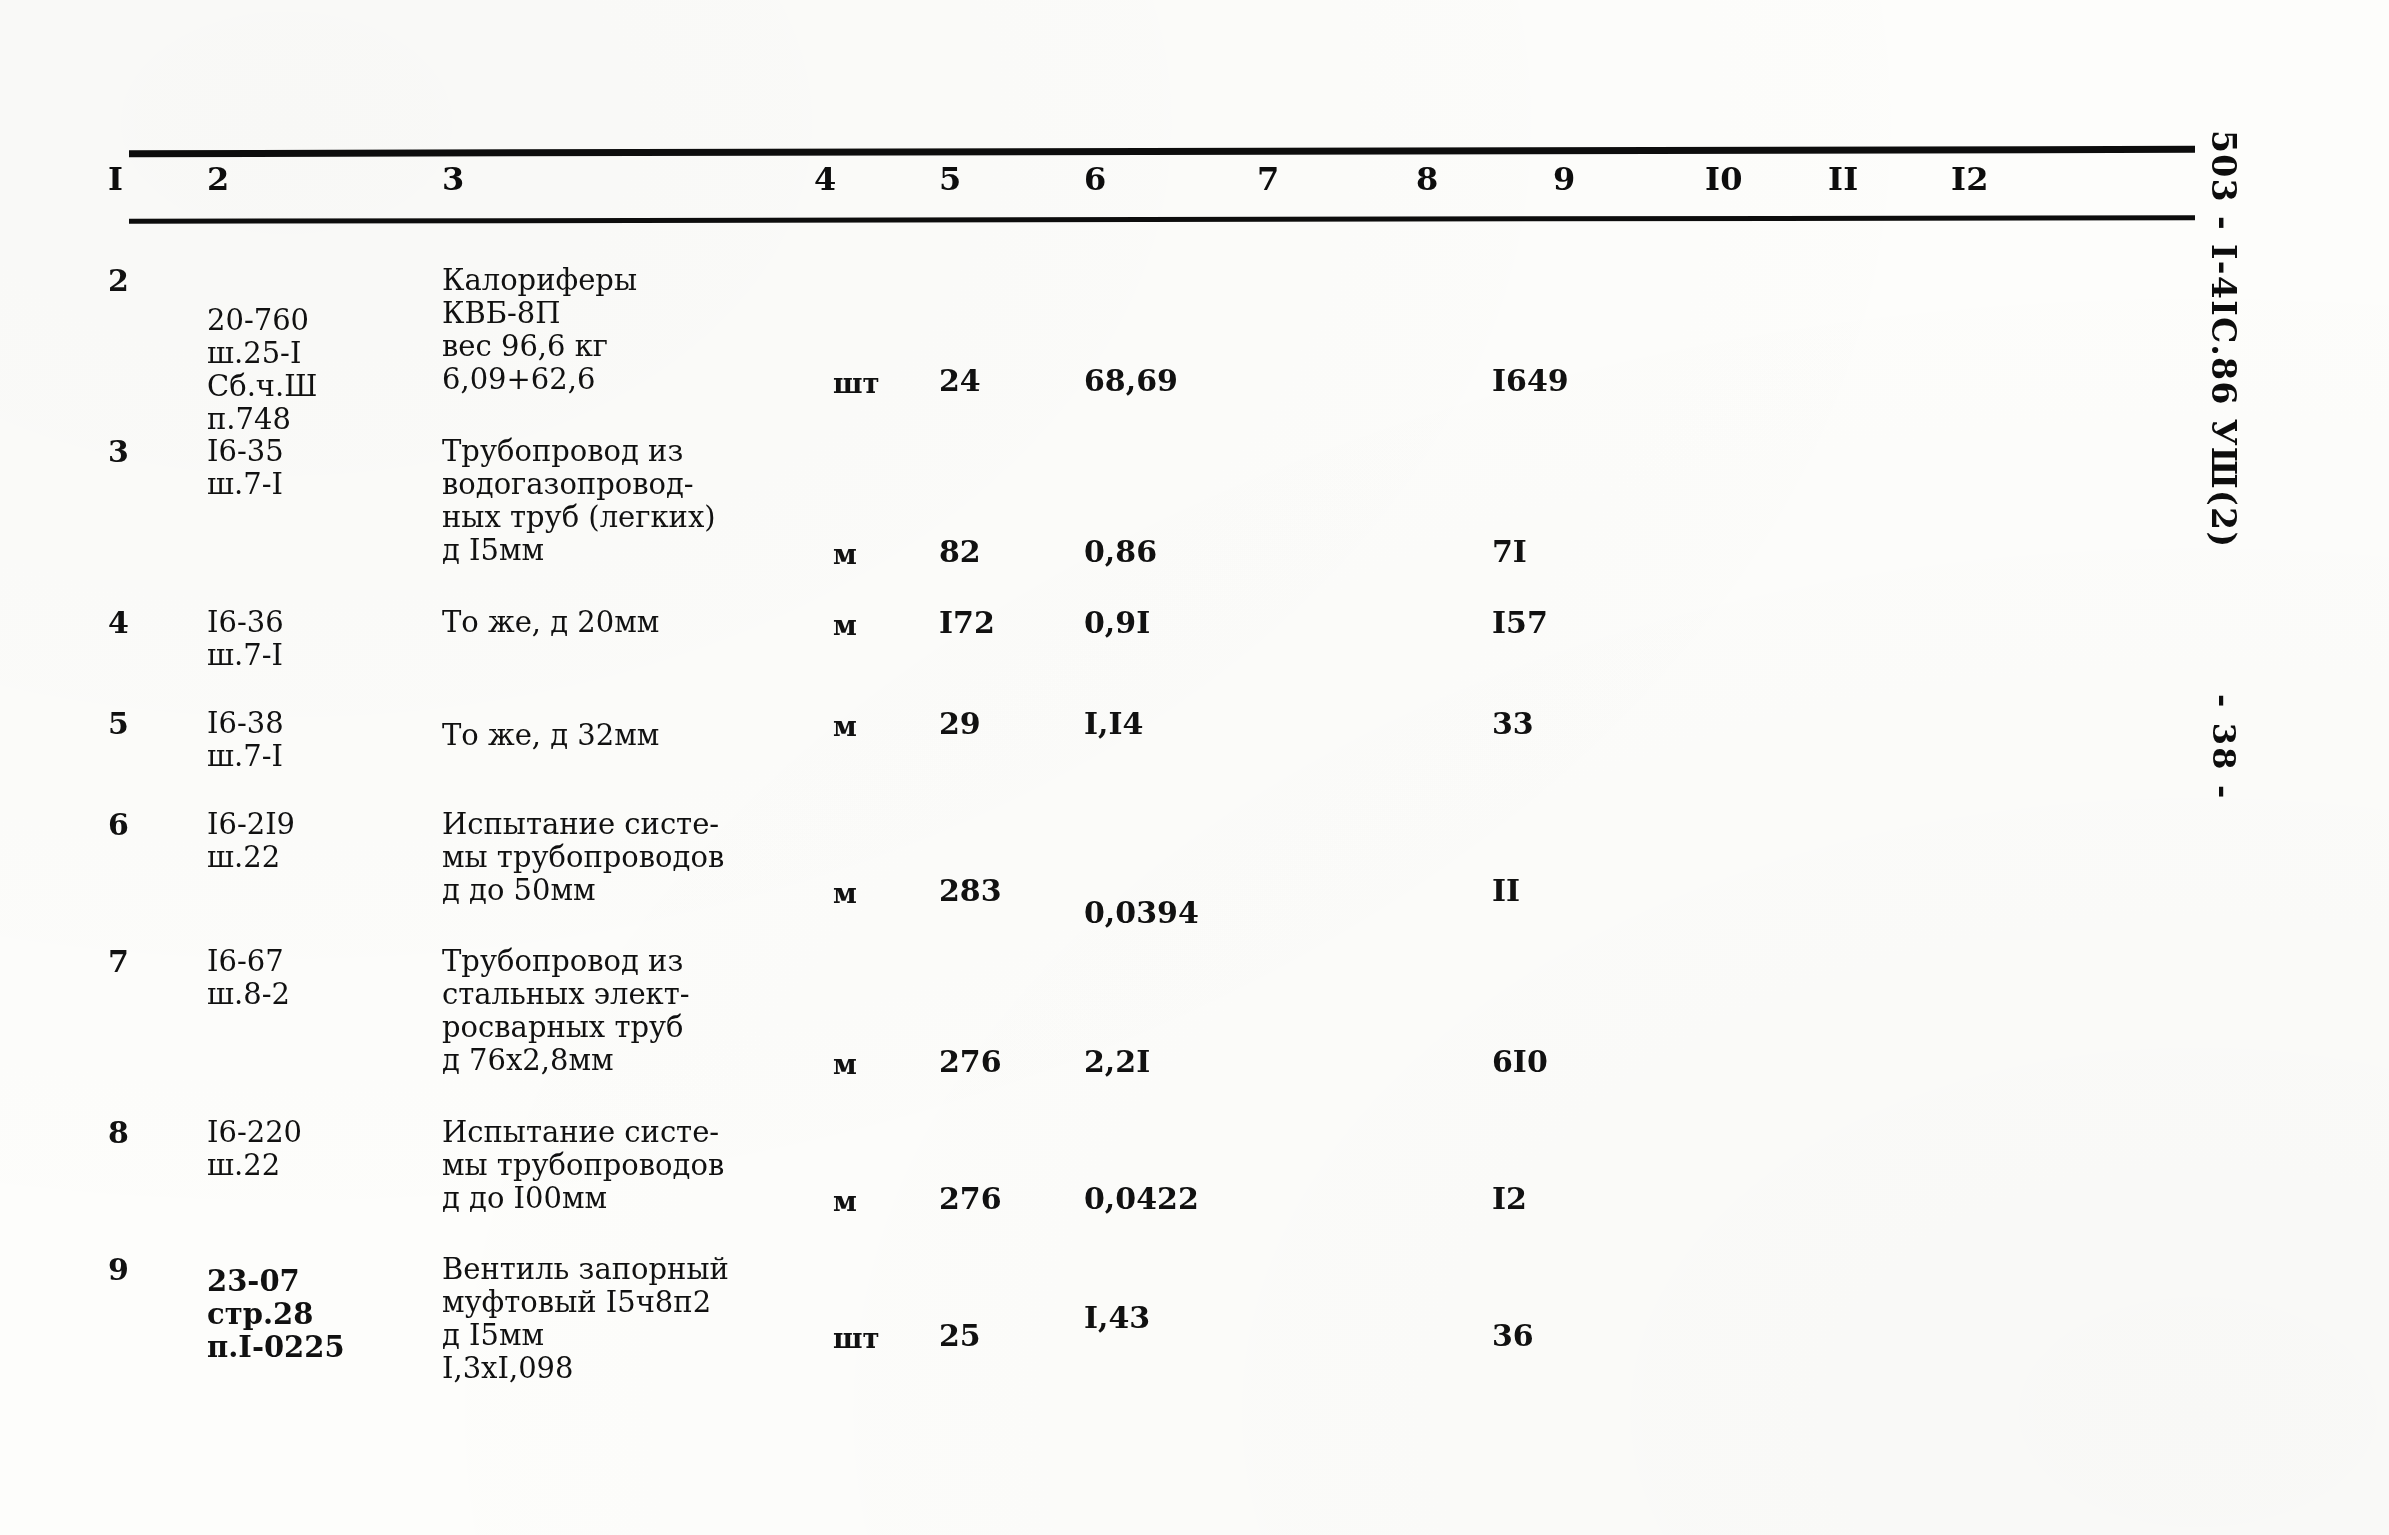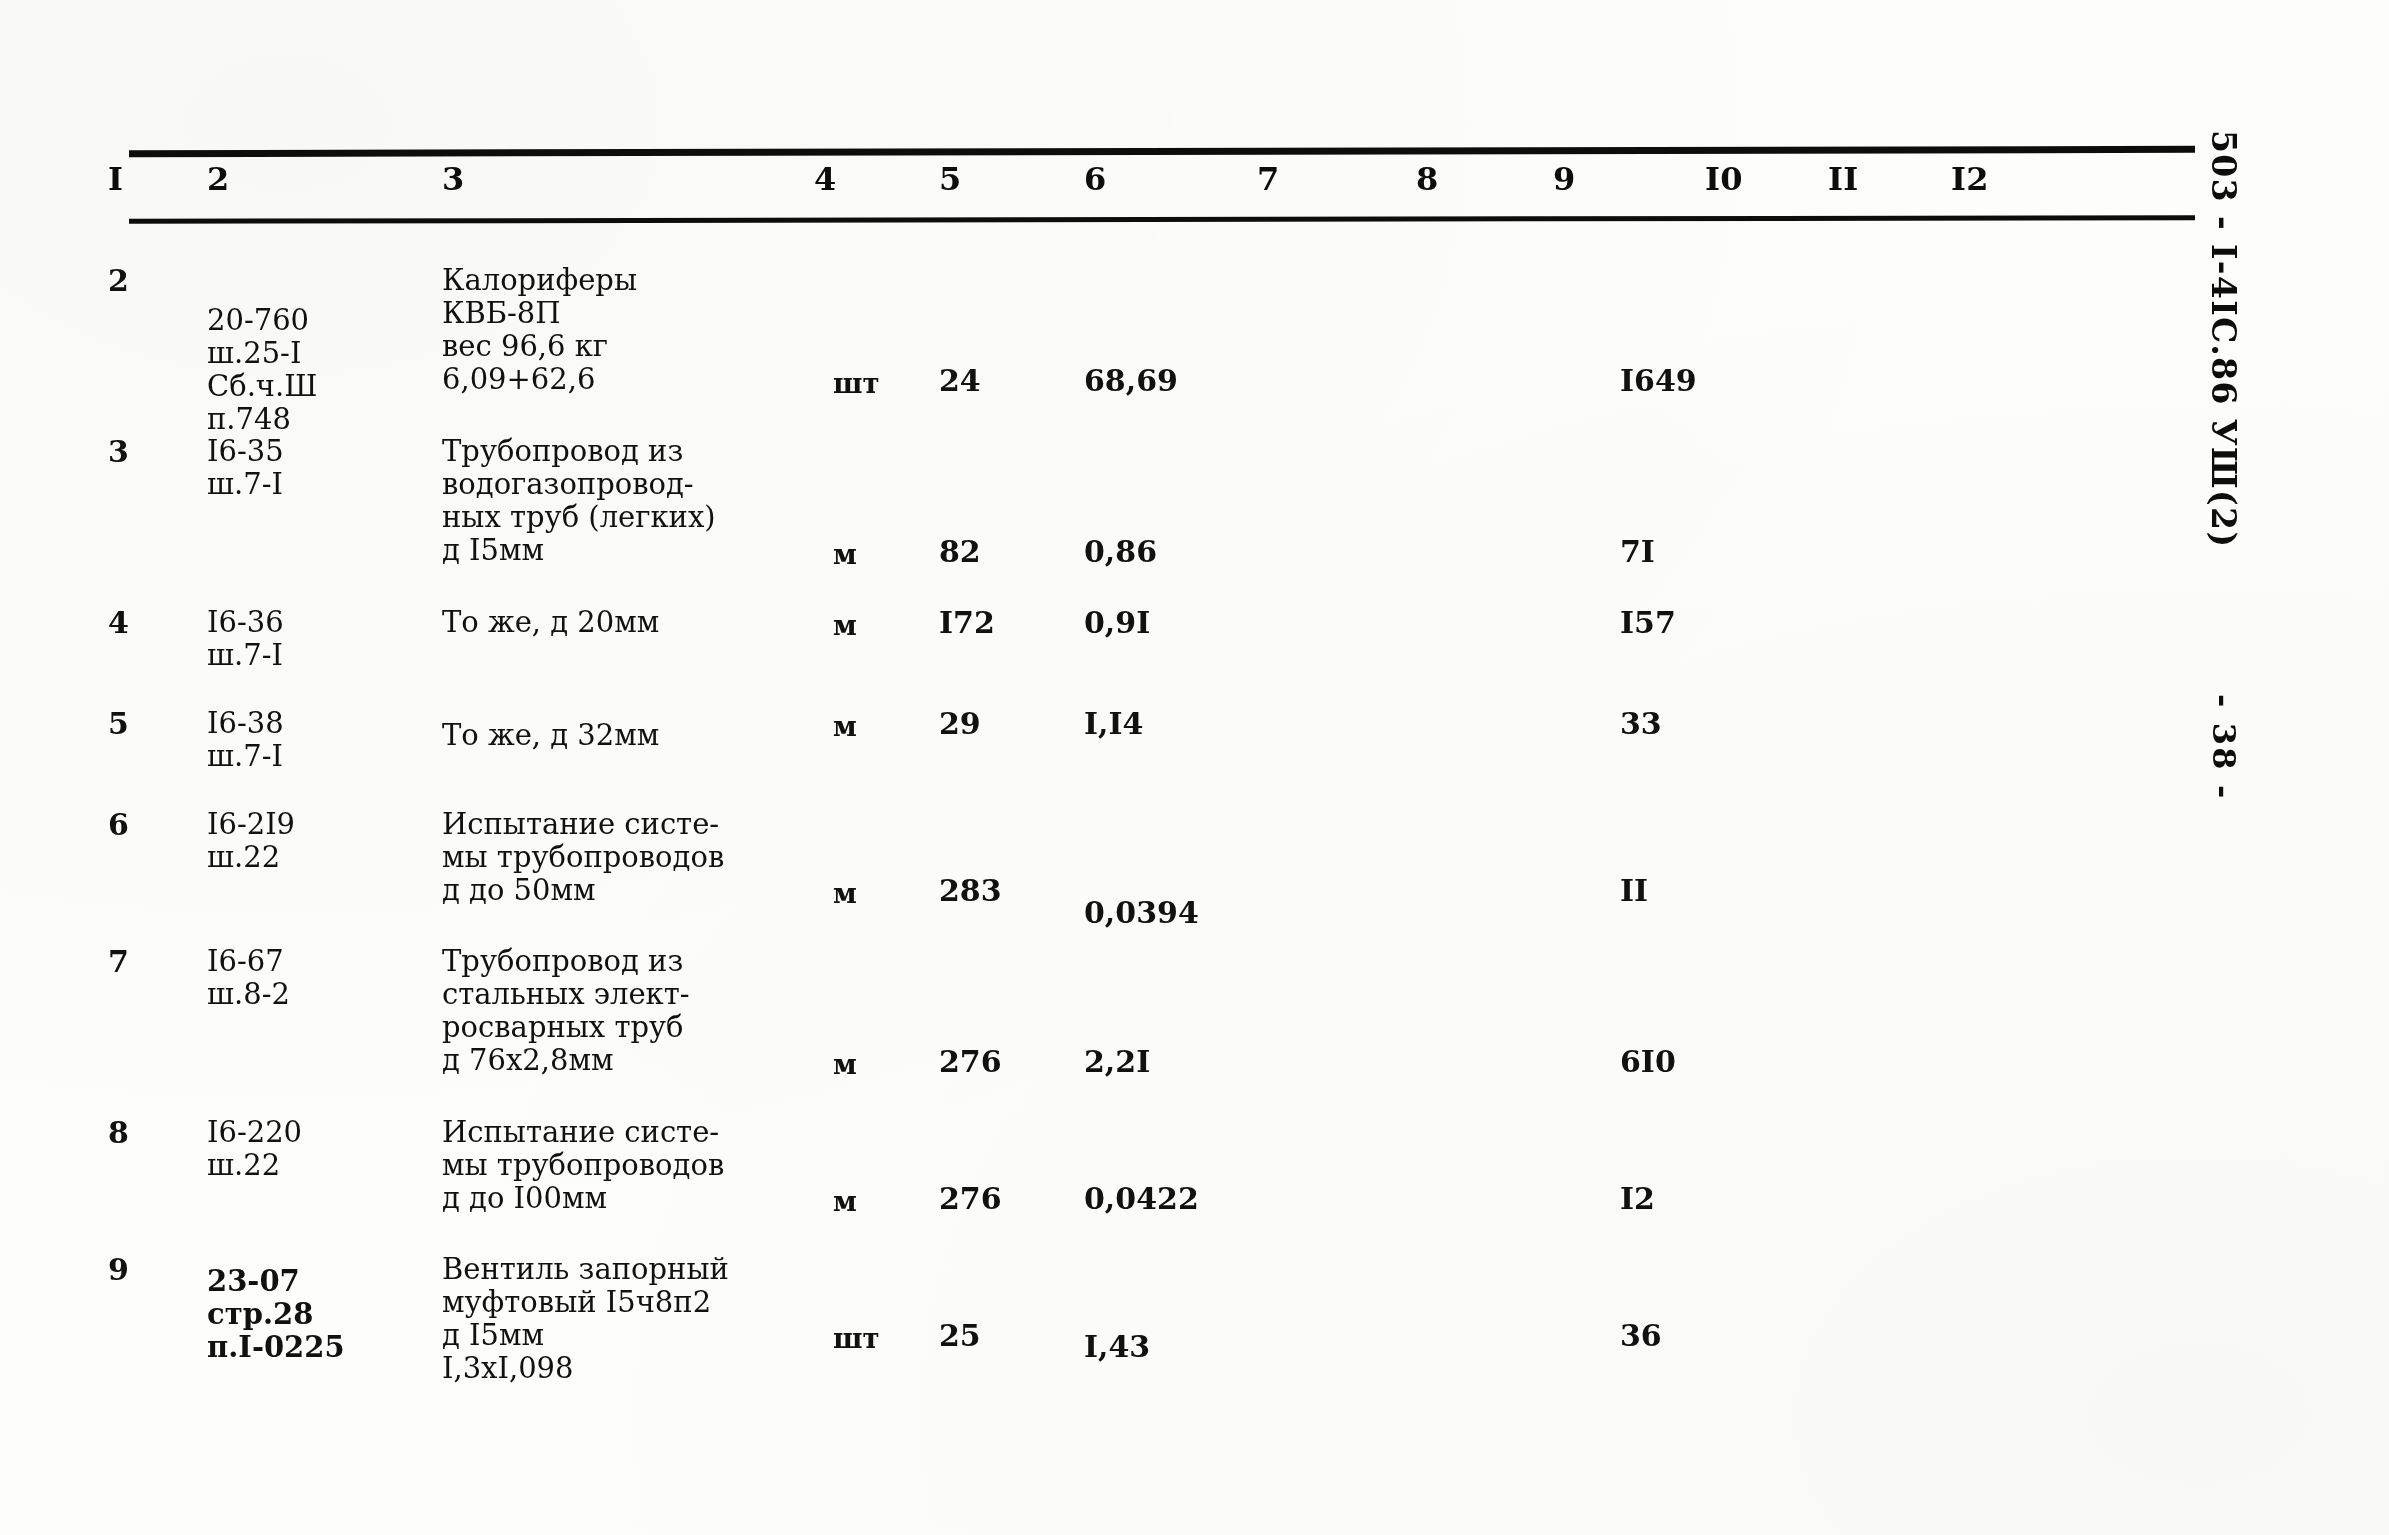--- a/index.html
+++ b/index.html
@@ -86,21 +86,21 @@
   .c-price{ font-weight: 700; font-size: 30px; }
   .c-total{ font-weight: 700; font-size: 30px; }
 
   
   .x1 { left: 108px; }
   .x2 { left: 207px; }
   .x3 { left: 442px; }
   .x4 { left: 833px; }
   .x5 { left: 939px; }
   .x6 { left: 1084px; }
-  .x9 { left: 1620px; }
+  .x9 { left: 1492px; }
 
   
   #margin-ref {
     position: absolute;
     top: 130px;
     left: 2243px;
     transform-origin: left top;
     transform: rotate(90deg);
     font-family: "DejaVu Serif", "Liberation Serif", serif;
     font-weight: 700;
@@ -237,21 +237,21 @@
         <div class="cell c-num x1" style="top: 0px;">9</div>
         <div class="cell c-code x2" style="top: 12px; font-weight: bold;">23-07
 стр.28
 п.I-0225</div>
         <div class="cell c-desc x3" style="top: 0px;">Вентиль запорный
 муфтовый I5ч8п2
 д I5мм
 I,3xI,098</div>
         <div class="cell c-unit x4" style="top: 69px;">шт</div>
         <div class="cell c-qty x5" style="top: 66px;">25</div>
-        <div class="cell c-price x6" style="top: 77px; text-align: right;">I,43</div>
+        <div class="cell c-price x6" style="top: 48px; text-align: right;">I,43</div>
         <div class="cell c-total x9" style="top: 66px;">36</div>
       </div>
     </div>
 
   <div id="margin-ref">503 - I-4IC.86  УШ(2)</div>
   <div id="margin-page">- 38 -</div>
 </div>
 
 
 </body></html>

